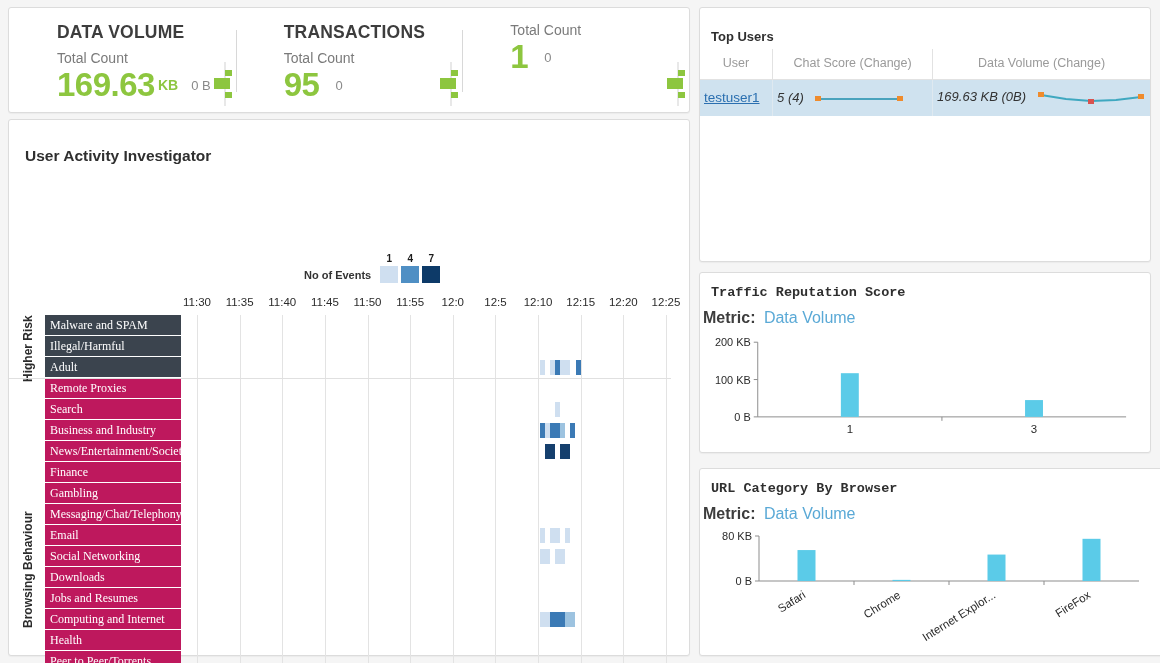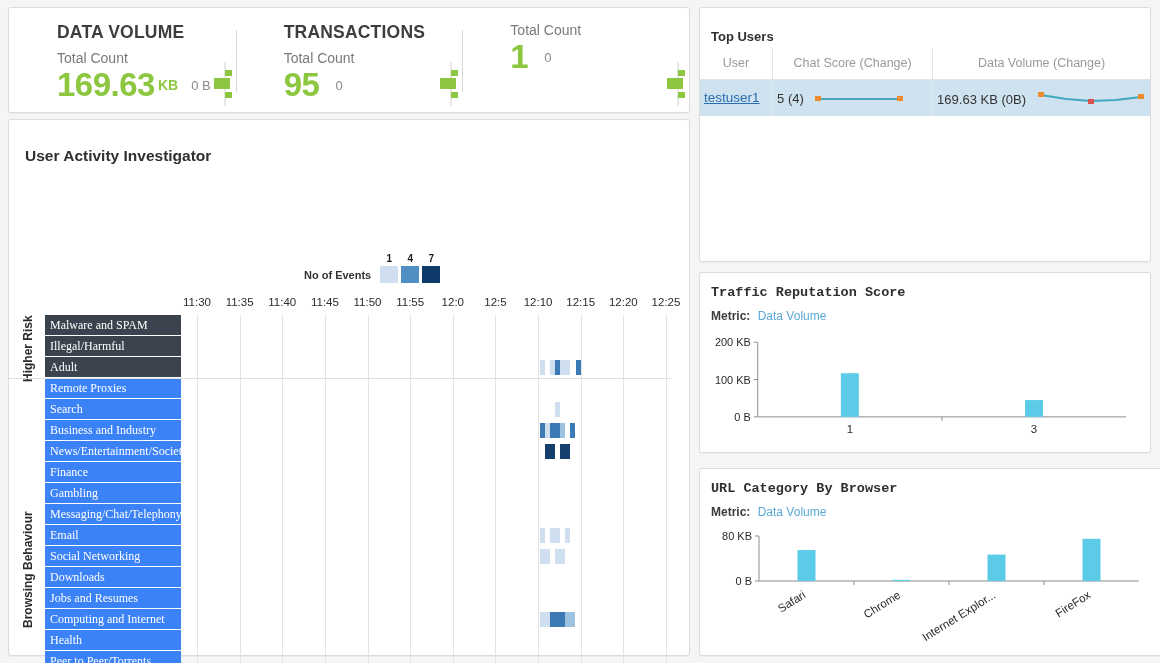--- a/index.html
+++ b/index.html
@@ -115,21 +115,21 @@
 
   
   #catcol { position: absolute; left: 36px; top: 195px; width: 136px; }
   .cat {
     height: 21px;
     margin-bottom: 0px;
     padding: 3px 0 0 5px;
     font-family: "Liberation Serif", serif;
     font-size: 12px;
     color: #ffffff;
-    background: #3b82f6;
+    background: #be185d;
     white-space: nowrap;
     overflow: hidden;
     border-bottom: 1px solid #ffffff;
   }
   .cat.risk { background: #3b444e; }
 
   .axis-side {
     position: absolute;
     left: 12px;
     font-size: 12px; font-weight: bold; color: #2b2b2b;
@@ -163,34 +163,34 @@
     height: 36px;
   }
   #tu-table tr.row-sel td { background: #cfe2ef; }
   td.c-user { width: 92px; text-align: left; }
   td.c-risk { width: 215px; border-left: 1px solid #dfe9f0; padding-left: 12px; }
   td.c-vol  { border-left: 1px solid #dfe9f0; padding-left: 12px; }
   .userlink {
     color: #2a6fb0; text-decoration: underline;
     font-size: 13.5px; cursor: pointer;
   }
-  .cellflex { display: flex; align-items: flex-end; }
+  .cellflex { display: flex; align-items: flex-start; font-style: italic; }
   .cellflex .txt { white-space: nowrap; }
   .cellflex .spark { margin-left: 10px; }
 
   
   #trs-card { left: 699px; top: 272px; width: 452px; height: 181px; }
   #ucb-card { left: 699px; top: 468px; width: 468px; height: 188px; }
   .panel-title {
     position: absolute; left: 11px; top: 12px;
     font-size: 13.5px; font-weight: bold; color: #2f2f2f; font-family: Liberation Mono, monospace;
   }
   .metric-row {
-    position: absolute; left: 11px; top: 36px;
-    font-size: 12px;
+    position: absolute; left: 3px; top: 36px;
+    font-size: 16px;
     text-align: right;
   }
   .metric-key { font-weight: bold; color: #3d3d3d; }
   .metric-val { color: #5aa9d6; margin-left: 4px; cursor: pointer; }
   .mini-chart { position: absolute; left: 0; top: 56px; width: 100%; }
 </style>
 </head>
 <body>
 
 <div class="app">

